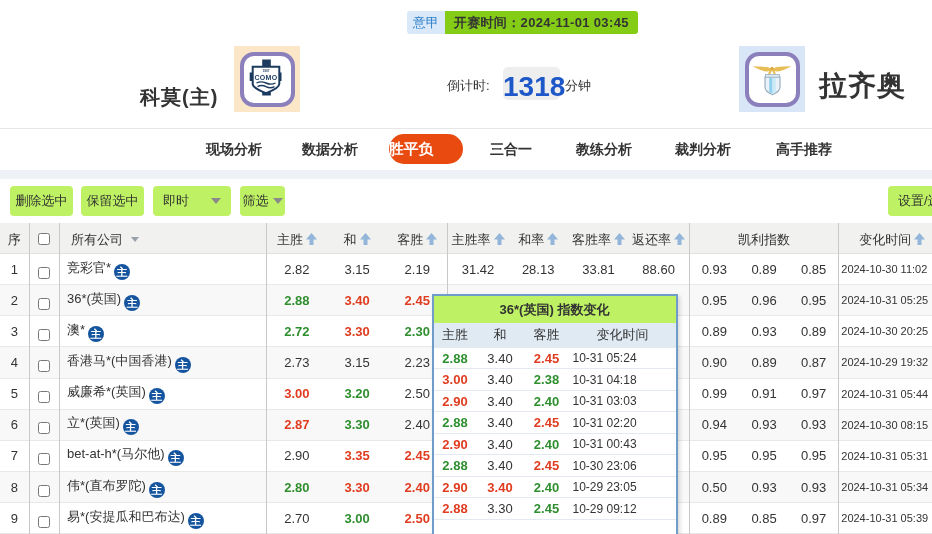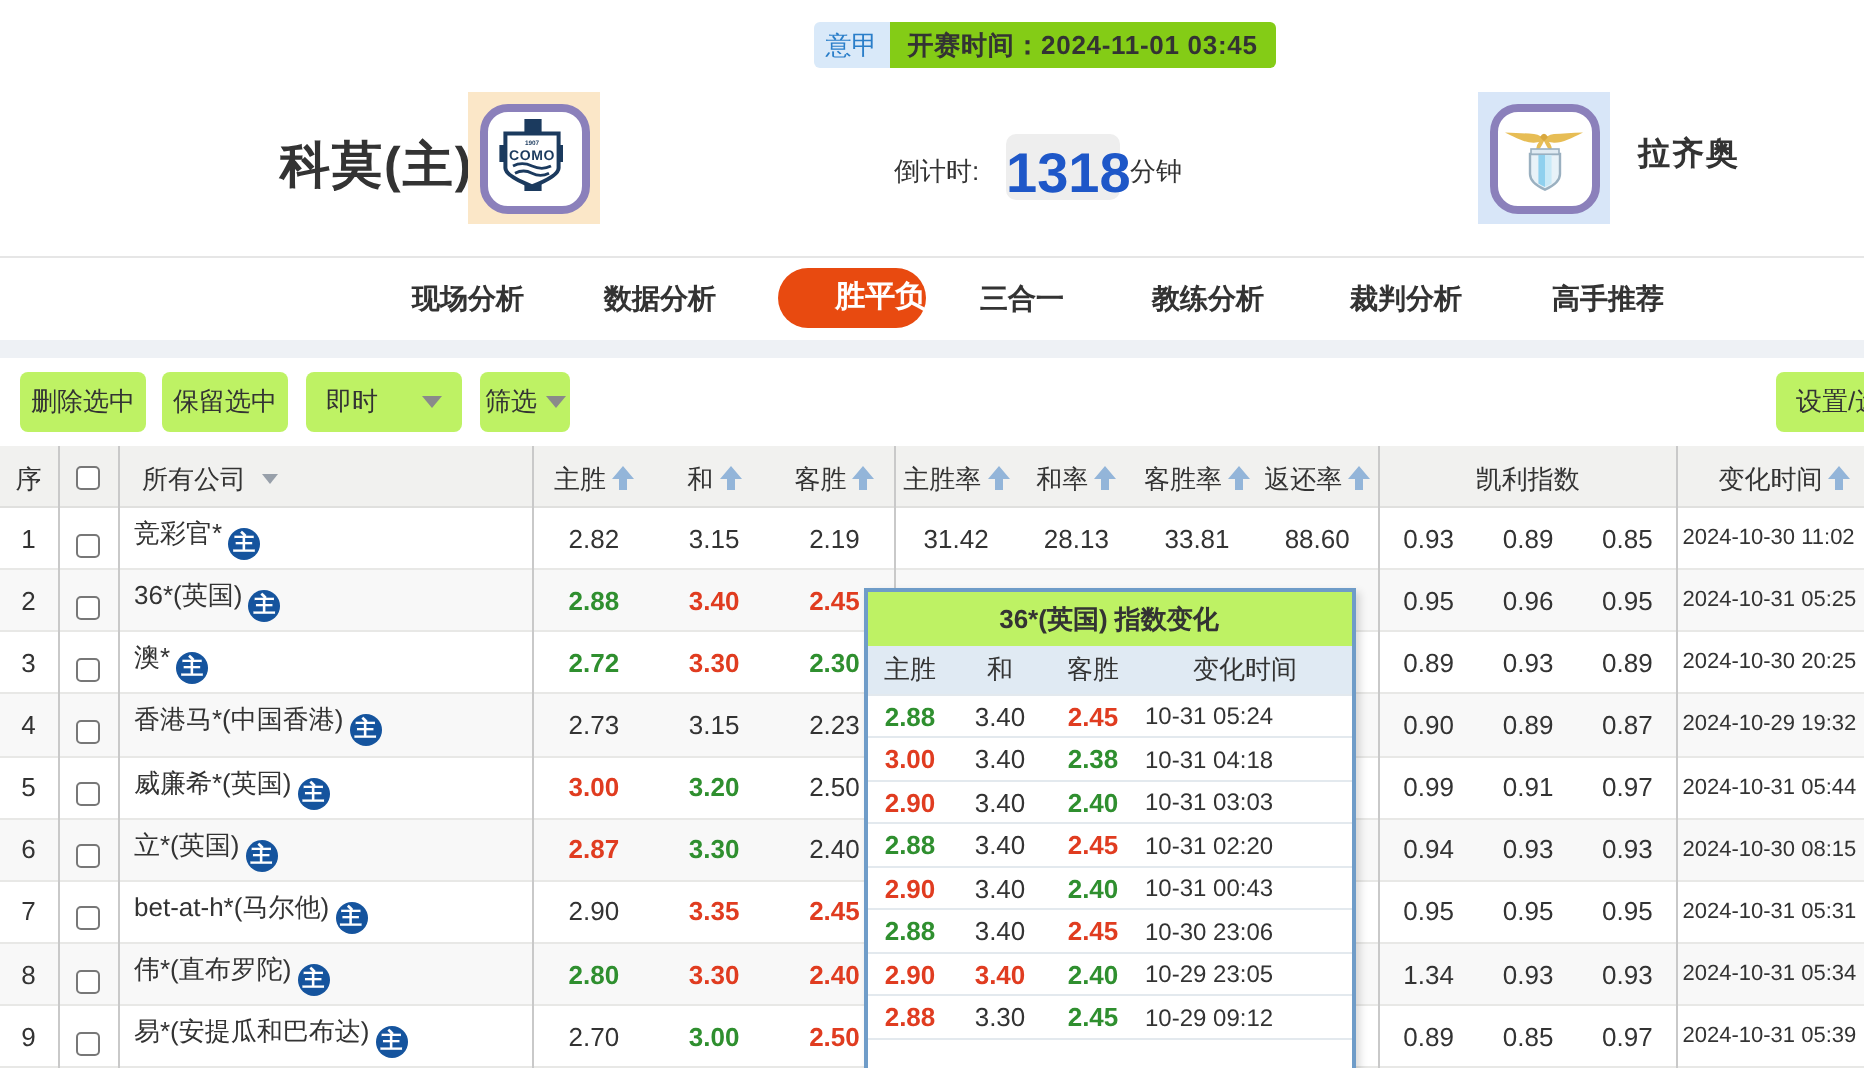--- a/index.html
+++ b/index.html
@@ -4,34 +4,34 @@
 <style>
 * { margin:0; padding:0; box-sizing:border-box; }
 html,body { width:932px; height:534px; overflow:hidden; background:#fff;
   font-family:"Liberation Sans", sans-serif; color:#333; }
 #page { position:relative; width:932px; height:534px; overflow:hidden; }
 .abs { position:absolute; }
 
 .tag { left:406.8px; top:11px; height:23px; display:flex; border-radius:3px; overflow:hidden; }
 .tag .lg { background:#d9e9f9; color:#2a7ec9; font-size:13px; line-height:23px; padding:0 6px; }
 .tag .tm { background:#84cc16; color:#333; font-weight:bold; font-size:13px; line-height:23px; padding:0 9px; letter-spacing:0.35px; }
-.homename { left:140px; top:66px; font-size:25px; font-weight:bold; letter-spacing:1px; }
-.awayname { left:819px; top:67px; font-size:16px; font-weight:bold; letter-spacing:1px; }
+.homename { left:140px; top:84px; font-size:20px; font-weight:bold; letter-spacing:1px; }
+.awayname { left:819px; top:67px; font-size:28px; font-weight:bold; letter-spacing:1px; }
 .logobox { width:66px; height:66px; top:46px; display:flex; align-items:center; justify-content:center; }
 .logoin { width:55px; height:55px; background:#fff; border:4px solid #8b80bb; border-radius:14px;
   display:flex; align-items:center; justify-content:center; }
 .cd-lab { left:447px; top:77px; font-size:13px; }
 .cd-box { left:503px; top:67px; width:57px; height:33px; background:#eee; border-radius:5px;
   text-align:center; line-height:40px; font-size:28px; font-weight:bold; color:#1e57c8; }
 .cd-min { left:565px; top:77px; font-size:13px; }
 .hline { left:0; top:128px; width:932px; height:0; border-top:1px solid #e6e6e6; }
 
 .tab { top:141px; font-size:14px; font-weight:bold; color:#333; }
 .pill { left:388.6px; top:134px; width:74px; height:30px; background:#e84a10; border-radius:15px;
-  color:#fff; text-align:right; line-height:30px; font-size:15px; font-weight:bold; }
+  color:#fff; text-align:left; line-height:30px; font-size:15px; font-weight:bold; }
 .strip { left:0; top:170px; width:932px; height:9px; background:#eef1f5; }
 
 .btn { top:186px; height:30px; background:#bef264; border-radius:4px; font-size:13px; color:#333;
   display:flex; align-items:center; justify-content:center; }
 .tbtext { top:195px; font-size:13px; }
 .caret { display:inline-block; width:0; height:0; border-left:5px solid transparent;
   border-right:5px solid transparent; border-top:6px solid #8a8a8a; }
 
 #tblwrap { left:0; top:223px; width:970px; }
 table { border-collapse:collapse; table-layout:fixed; width:970px; font-size:13px; }
@@ -287,21 +287,21 @@
     <td>8</td>
             <td class="bl"><span class="cb"></span></td>
     <td class="bl co">伟*(直布罗陀)<span class="ic">主</span></td>
     <td class="bl gn">2.80</td>
             <td class="rd">3.30</td>
             <td class="rd">2.40</td>
     <td class="bl"></td>
             <td></td>
             <td></td>
             <td></td>
-    <td class="bl">1.34</td>
+    <td class="bl">0.50</td>
             <td>0.93</td>
             <td>0.93</td>
     <td class="bl tm">2024-10-31 05:34</td>
   </tr>
   <tr class="data">
     <td>9</td>
             <td class="bl"><span class="cb"></span></td>
     <td class="bl co">易*(安提瓜和巴布达)<span class="ic">主</span></td>
     <td class="bl">2.70</td>
             <td class="gn">3.00</td>

